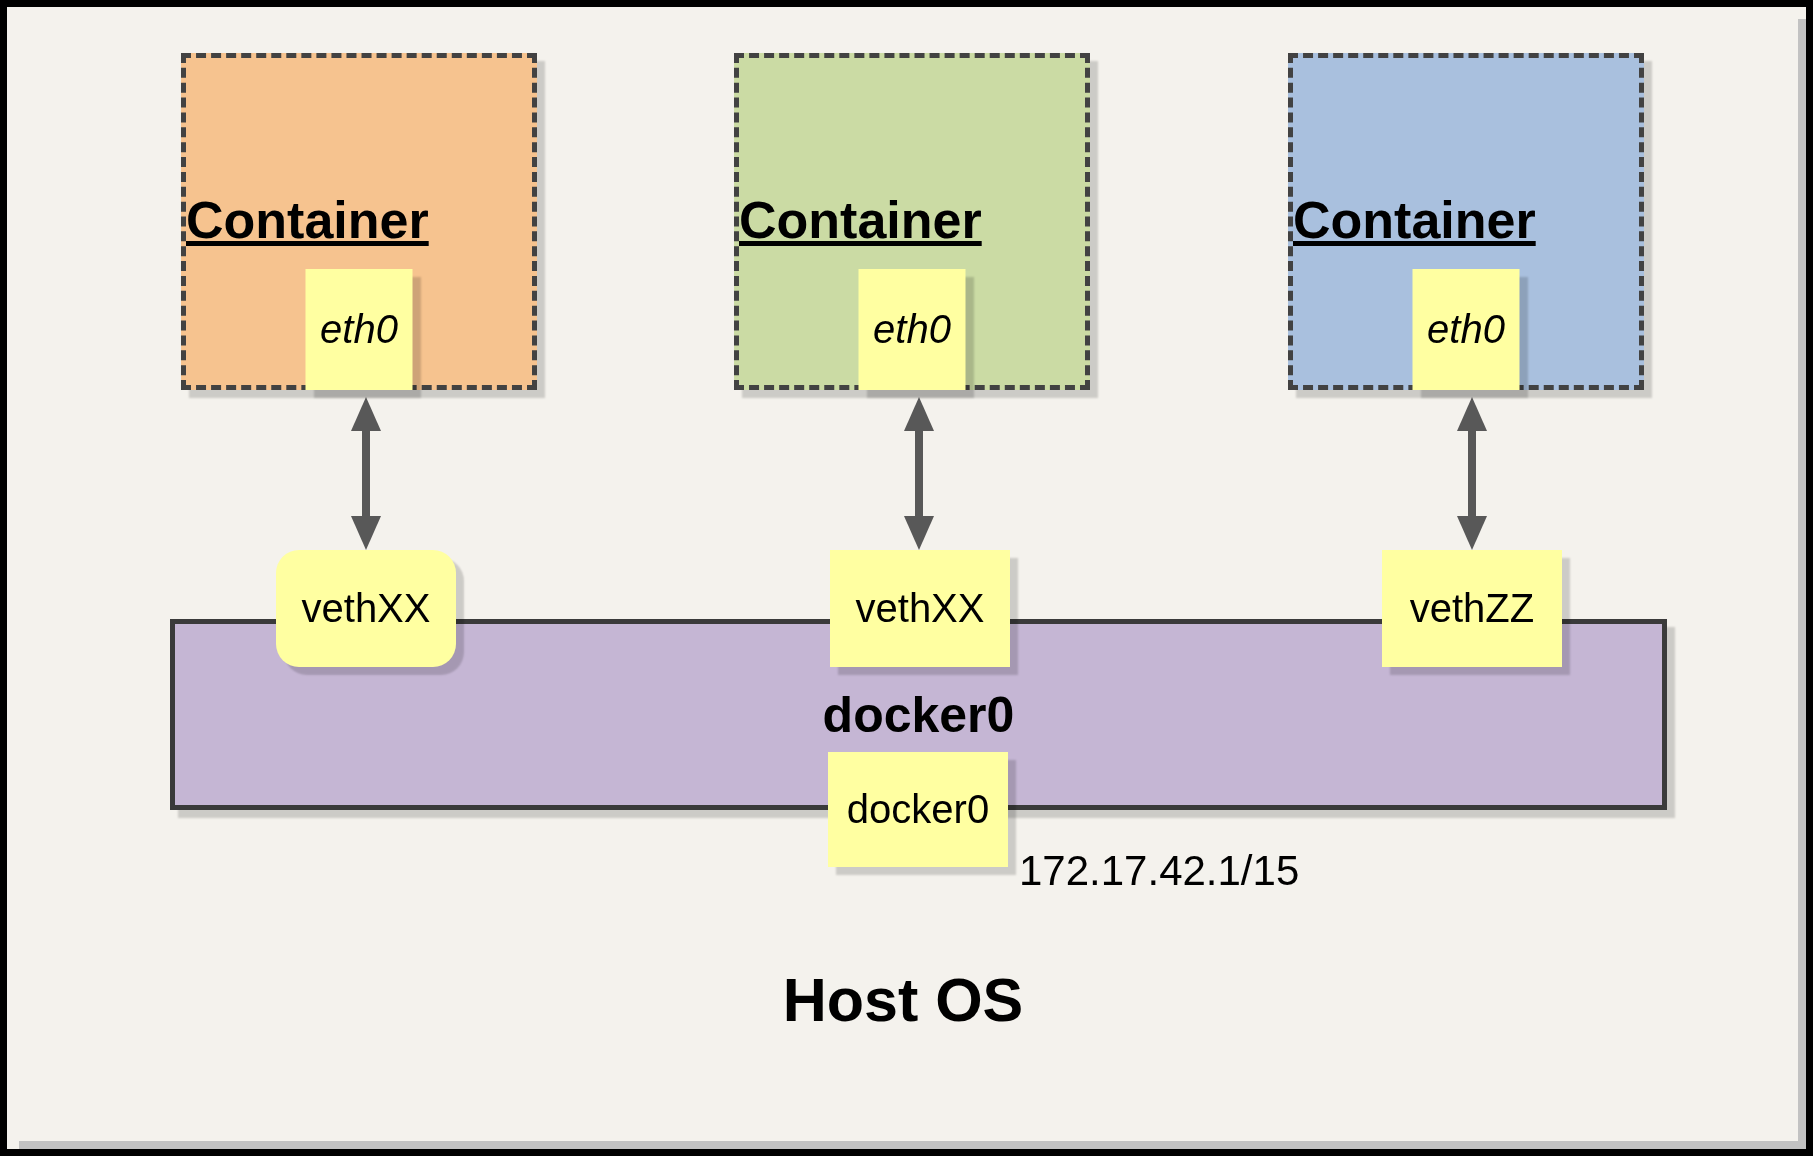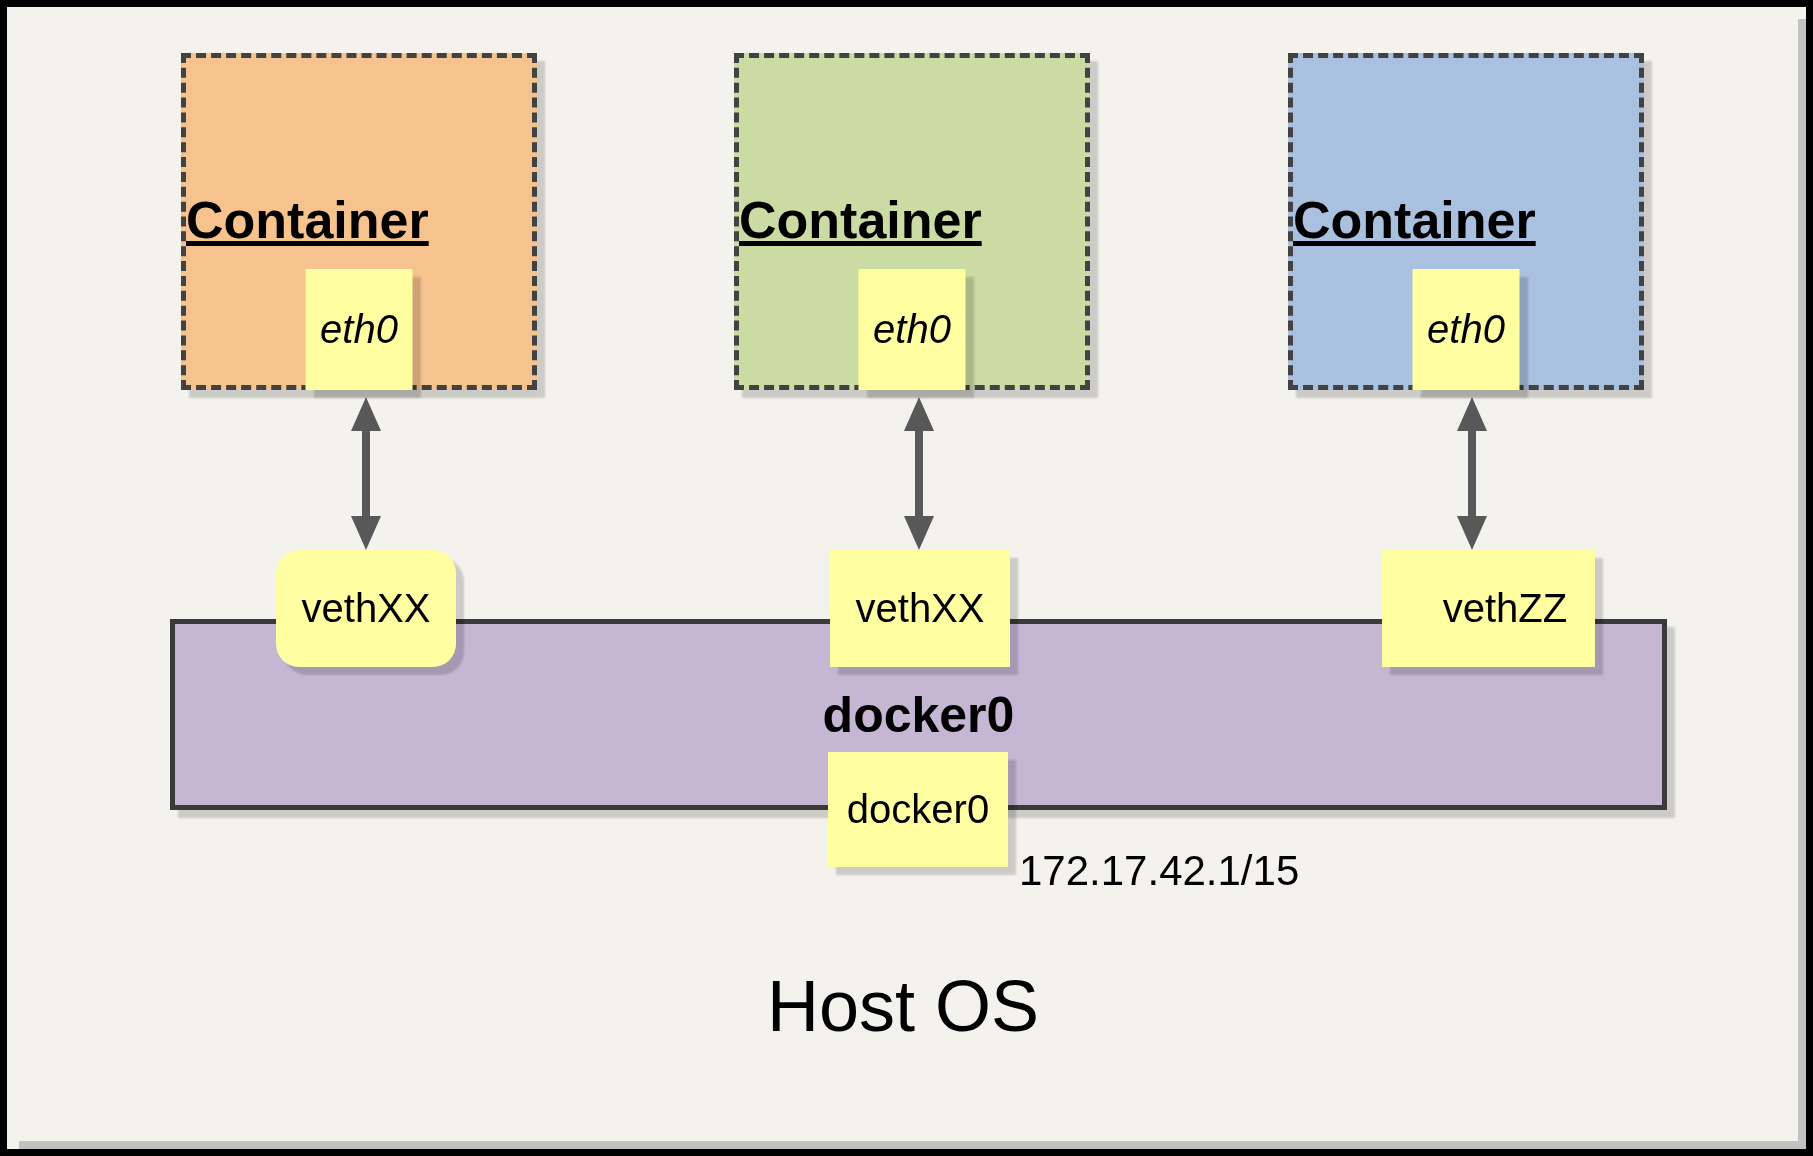--- a/index.html
+++ b/index.html
@@ -79,21 +79,21 @@
     top:543px;
     width:180px;height:117px;
     background:#FFFFA1;
     box-shadow:8px 8px 2px rgba(0,0,0,0.16);
     display:flex;align-items:center;justify-content:center;
     font-size:40px;
     z-index:3;
   }
   .veth-box.v0{left:269px;border-radius:23px;}
   .veth-box.v1{left:823px;}
-  .veth-box.v2{left:1375px;padding-left:33px;}
+  .veth-box.v2{left:1375px;}
 
   .bridge-bar{
     position:absolute;
     left:163px;top:612px;
     width:1497px;height:191px;
     background:#C5B6D4;
     border:5px solid #3A3A3A;
     box-sizing:border-box;
     box-shadow:8px 8px 2px rgba(0,0,0,0.16);
     display:flex;align-items:center;justify-content:center;
@@ -118,21 +118,21 @@
     position:absolute;
     left:1012px;top:840px;
     font-size:42px;
     z-index:4;
   }
 
   .host-label{
     position:absolute;
     left:0;right:7px;top:958px;
     text-align:center;
-    font-size:72px;font-weight:normal;
+    font-size:61px;font-weight:bold;
   }
 </style>
 </head>
 <body>
 
 <div id="canvas">
 
   <div class="container-box c0">
     <div class="container-label">Container</div>
     <div class="iface-box">

